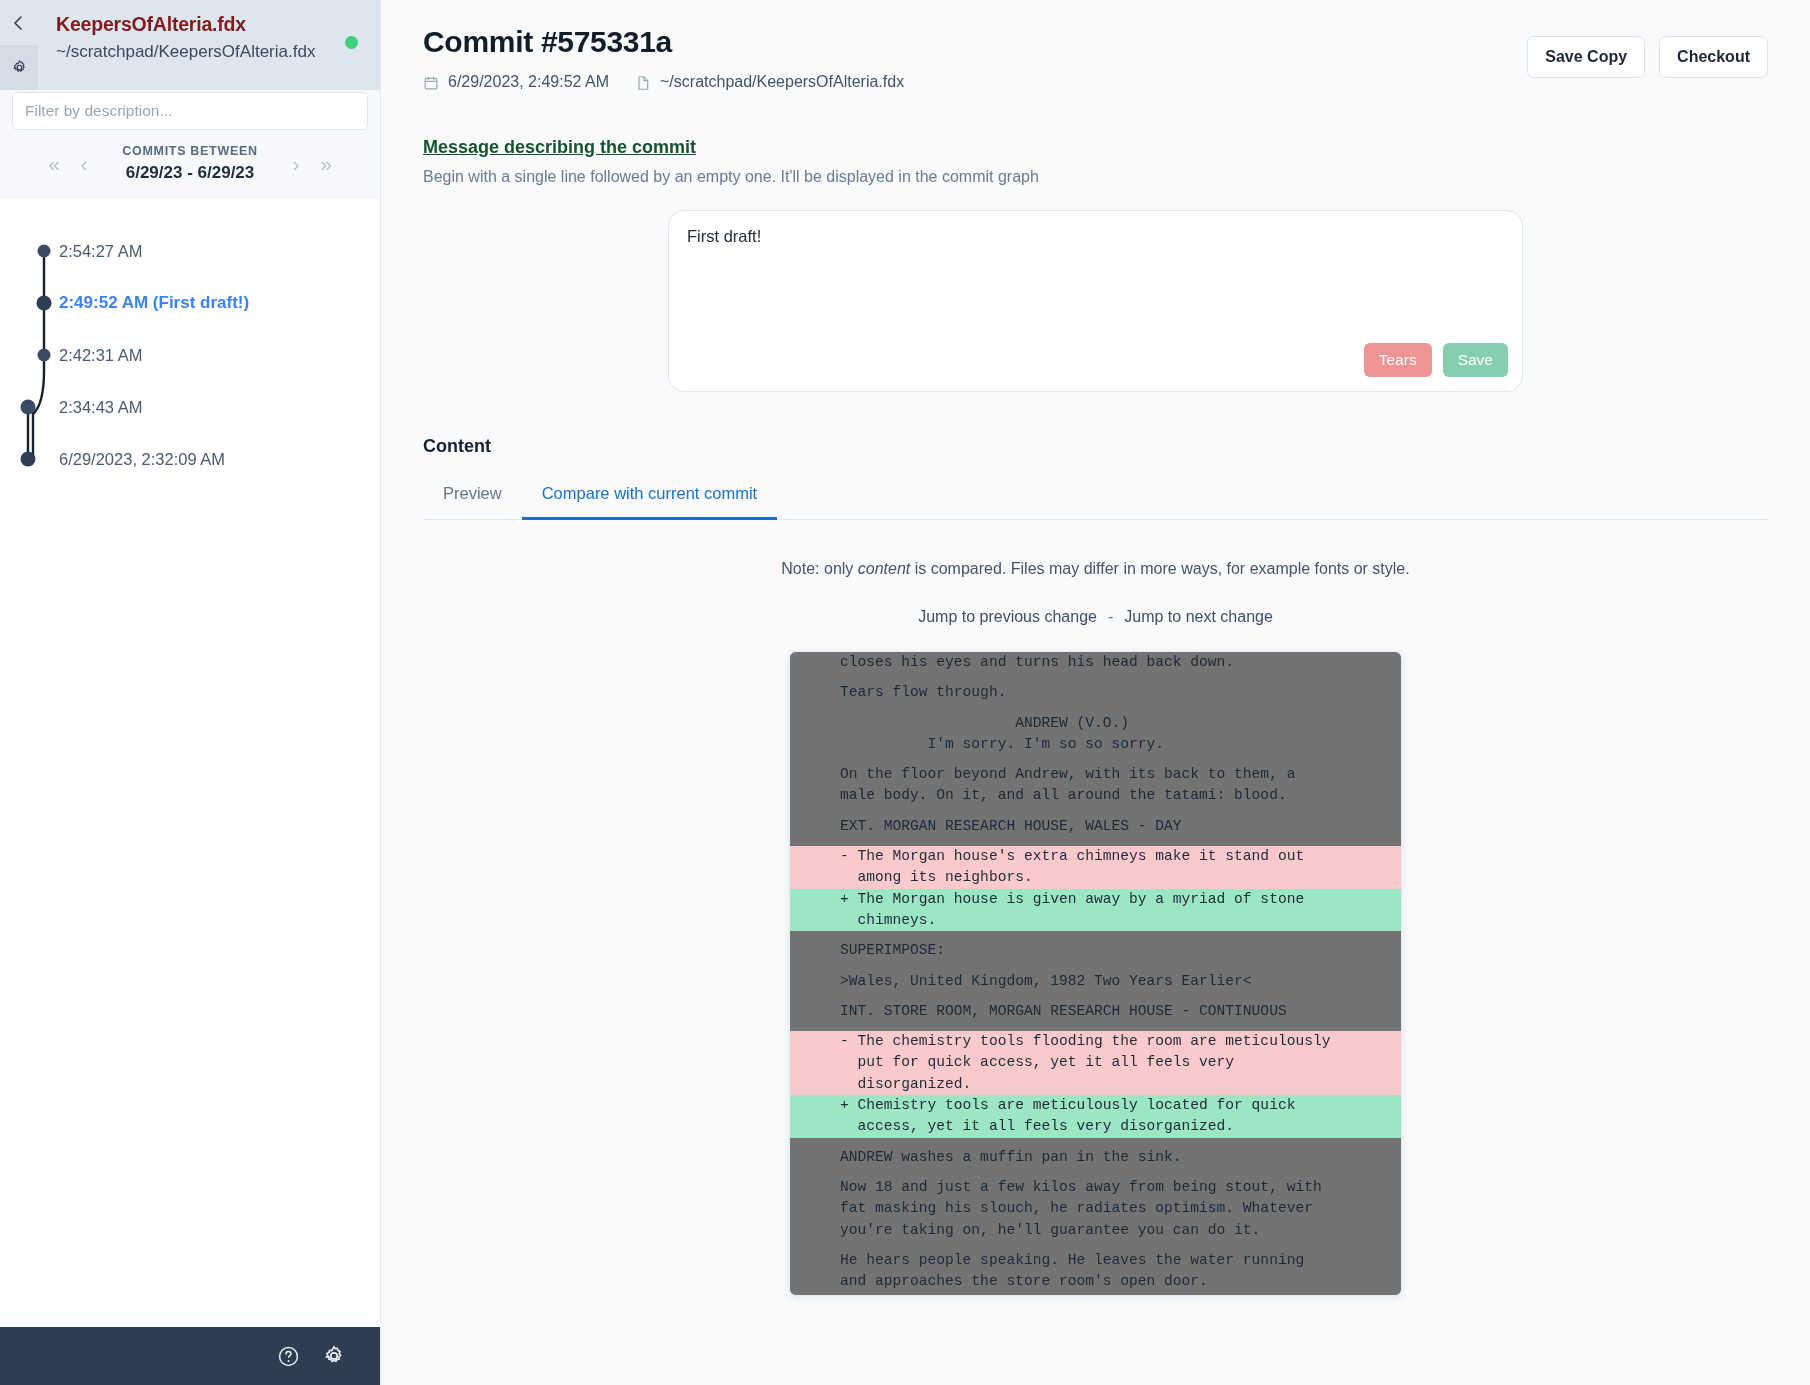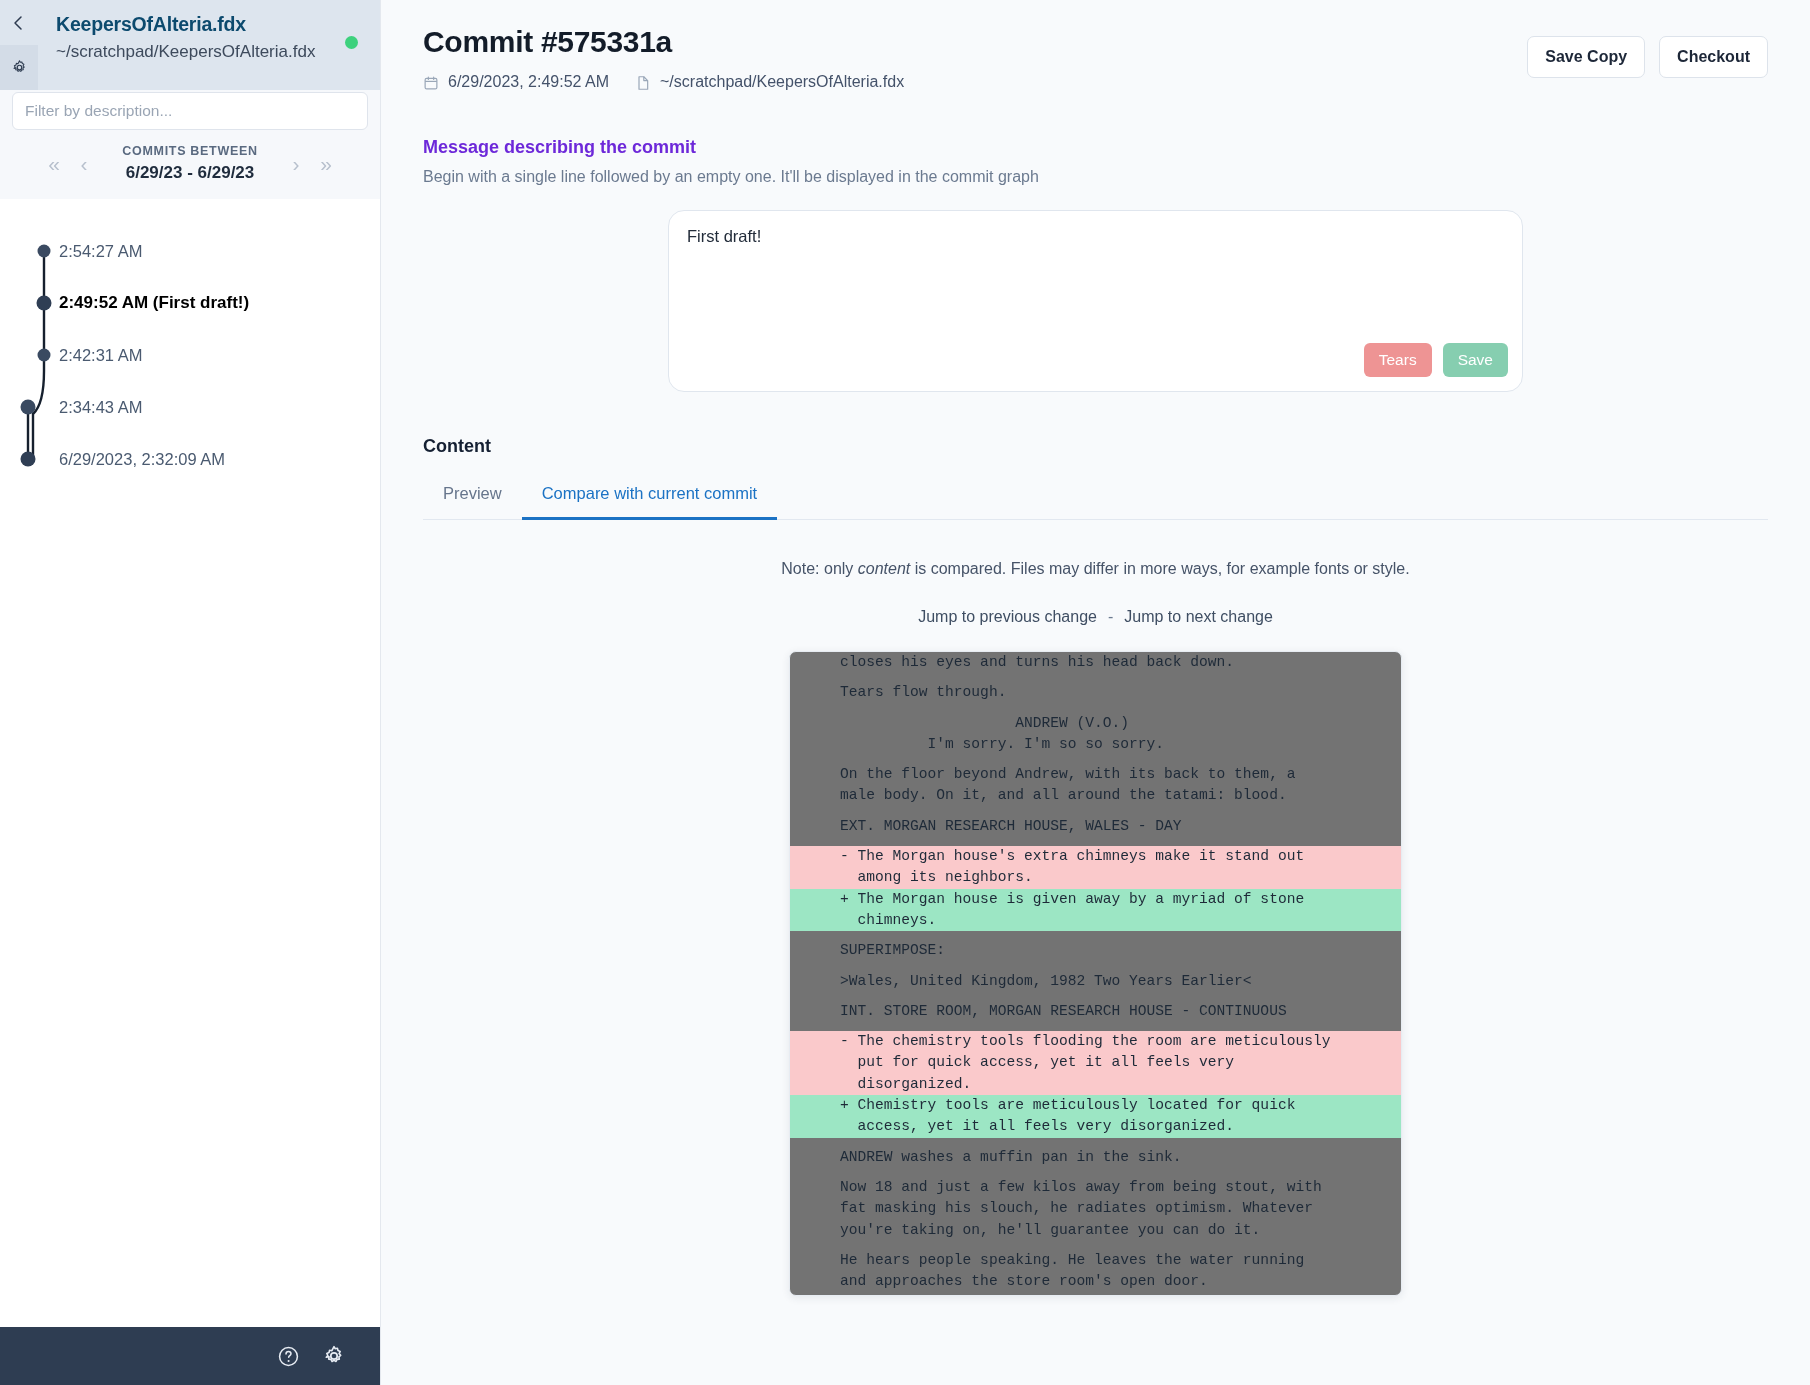--- a/index.html
+++ b/index.html
@@ -33,21 +33,21 @@
   .rail-btn {
     flex: 1;
     display: flex; align-items: center; justify-content: center;
     color: #33445c;
     cursor: pointer;
   }
   .rail-btn.top { background: #dde5ee; }
   .rail-btn.bottom { background: #d3dce7; }
   .head-text { flex: 1; padding: 13px 18px 0 18px; position: relative; }
   .file-title {
-    font-size: 19.5px; font-weight: bold; color: #0c4a6e;
+    font-size: 19.5px; font-weight: bold; color: #7f1d1d;
     letter-spacing: -0.2px;
     white-space: nowrap;
   }
   .file-path {
     font-size: 17px; color: #3d4a5c; margin-top: 6px;
     white-space: nowrap;
   }
   .status-dot {
     position: absolute; right: 22px; top: 36px;
     width: 13px; height: 13px; border-radius: 50%;
@@ -100,21 +100,21 @@
     height: 32px;
     display: flex; align-items: center;
     cursor: pointer;
   }
   .commit-label {
     position: absolute;
     font-size: 16.5px; color: #4a5a70;
     white-space: nowrap;
   }
   .commit-label.current {
-    font-weight: bold; color: #000000; font-size: 17px;
+    font-weight: bold; color: #3b82f6; font-size: 17px;
   }
   .bottombar {
     height: 58px;
     background: #2e3d52;
     display: flex; align-items: center; justify-content: flex-end;
     gap: 22px; padding-right: 34px;
   }
   .bottombar .bb-icon { color: #e7ecf3; cursor: pointer; display: flex; }
 
   
@@ -147,22 +147,23 @@
     background: #ffffff;
     border: 1px solid #dde3eb;
     border-radius: 7px;
     padding: 11px 17px;
     font-size: 16px; font-weight: bold; color: #1d2738;
     cursor: pointer;
     font-family: "Liberation Sans", sans-serif;
   }
   .section { padding: 0 42px; }
   .sec-title {
-    font-size: 18px; font-weight: bold; color: #6d28d9;
+    font-size: 18px; font-weight: bold; color: #14532d;
     margin-top: 46px;
+    text-decoration: underline;
   }
   .sec-sub {
     font-size: 16px; color: #6b7a90; margin-top: 10px;
   }
   .msg-wrap { display: flex; justify-content: center; margin-top: 24px; }
   .msg-box {
     width: 855px; height: 182px;
     background: #ffffff;
     border: 1px solid #e0e6ee;
     border-radius: 16px;

